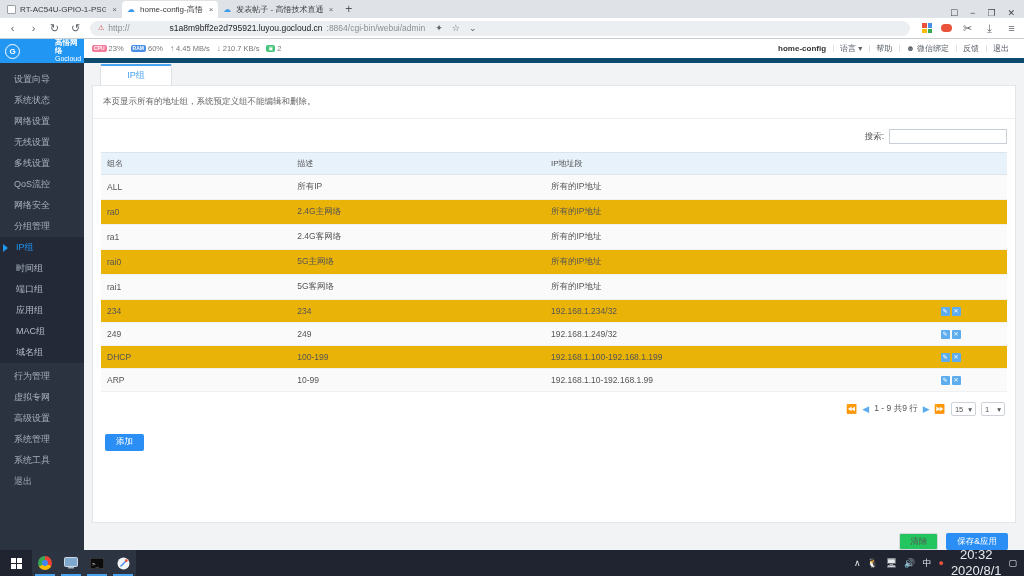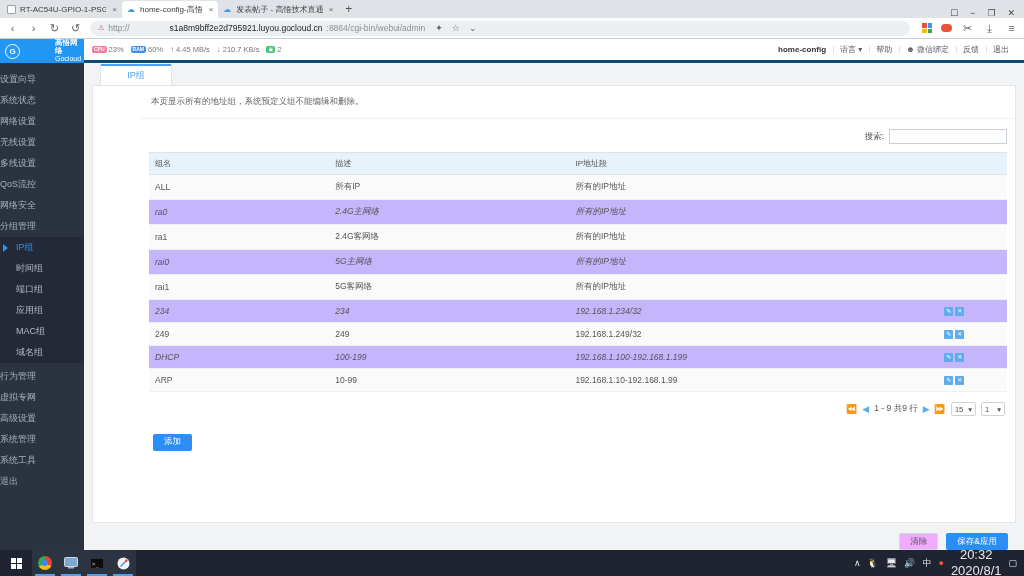--- a/index.html
+++ b/index.html
@@ -58,37 +58,37 @@
   .brand-logo {
     width: 15px; height: 15px; border-radius: 50%; border: 1.6px solid #fff;
     display: flex; align-items: center; justify-content: center;
     font-size: 8px; font-weight: bold; flex: 0 0 15px;
   }
   .brand-text { line-height: 1.05; margin-left: 32px; }
   .brand-cn { font-size: 7.5px; font-weight: bold; display: block; }
   .brand-en { font-size: 7px; display: block; }
   .nav { padding-top: 6px; }
   .nav-item {
-    height: 21px; display: flex; align-items: center; 
+    height: 21px; display: flex; align-items: center; padding-left: 14px;
     font-size: 9px; color: #a8b0bd; position: relative; white-space: nowrap;
   }
   .nav-item.sub { background: #232936; padding-left: 16px; color: #b4bcc9; }
   .nav-item.sub.active { color: #2196f3; }
   .nav-item.sub.active::before {
     content: ""; position: absolute; left: 3px; top: 50%; transform: translateY(-50%);
     border-left: 5px solid #2196f3; border-top: 4px solid transparent; border-bottom: 4px solid transparent;
   }
   .nav-gap { height: 3px; }
 
   
   .content { flex: 1 1 auto; display: flex; flex-direction: column; min-width: 0; background: #f2f3f5; }
 
   .topbar {
     height: 24px; background: #fff; display: flex; align-items: center;
-    padding: 0 8px; border-bottom: 3px solid #0c4a6e; flex: 0 0 24px;
+    padding: 0 8px; border-bottom: 5px solid #0c4a6e; flex: 0 0 24px;
   }
   .stats { display: flex; align-items: center; gap: 7px; font-size: 7.5px; color: #777; }
   .stat { display: flex; align-items: center; gap: 2px; white-space: nowrap; }
   .chip { font-size: 5px; color: #fff; padding: 1px 2px; border-radius: 2px; line-height: 1; font-weight: bold; }
   .chip.cpu { background: #f47a9b; }
   .chip.ram { background: #4a8fe7; }
   .chip.dev { background: #43c47a; }
   .arrow-up { color: #7a7f85; font-size: 8px; }
   .arrow-dn { color: #7a7f85; font-size: 8px; }
   .topnav { margin-left: auto; display: flex; align-items: center; font-size: 8px; color: #5a6068; }
@@ -99,36 +99,36 @@
   .topnav .user { font-weight: bold; color: #333; }
 
   .tabs-row { height: 22px; display: flex; align-items: flex-end; padding-left: 16px; background: #f2f3f5; flex: 0 0 22px; }
   .ui-tab {
     height: 21px; min-width: 72px; background: #fff; border: 1px solid #dfe3e7;
     border-bottom: none; border-top: 2px solid #4aa3f0;
     display: flex; align-items: center; justify-content: center;
     font-size: 9px; color: #4aa3f0; border-radius: 2px 2px 0 0;
   }
 
-  .panel { background: #fff; margin: 0 8px 0 8px; border: 1px solid #e4e7ea; flex: 1 1 auto; min-height: 0; display: flex; flex-direction: column; padding-left: 48px; }
+  .panel { background: #fff; margin: 0 8px 0 8px; border: 1px solid #e4e7ea; flex: 1 1 auto; min-height: 0; display: flex; flex-direction: column; }
   .desc { font-size: 8.5px; color: #666; padding: 10px 10px 10px 10px; border-bottom: 1px solid #eef0f2; }
   .panel-body { padding: 0 8px; }
 
   .search-row { display: flex; justify-content: flex-end; align-items: center; padding: 10px 0 8px 0; gap: 5px; }
   .search-label { font-size: 8.5px; color: #555; }
   .search-input { width: 118px; height: 15px; border: 1px solid #c9cfd6; background: #fff; font-size: 8.5px; padding: 0 4px; color: #333; }
 
   table.grid { width: 100%; border-collapse: collapse; table-layout: fixed; }
   table.grid th {
     background: #e8f2fb; font-size: 8px; font-weight: normal; color: #555;
     text-align: left; padding: 5px 6px; border-top: 1px solid #dce3ea; border-bottom: 1px solid #dce3ea;
   }
   table.grid td { font-size: 8.5px; color: #555; padding: 6px; border-bottom: 1px solid #eef0f2; }
   table.grid tr.odd td { background: #fafafa; }
-  table.grid tr.even td { background: #c4b5fd; font-style: italic; }
+  table.grid tr.even td { background: #eab308; }
   .col-name { width: 21%; } .col-desc { width: 28%; } .col-ip { width: 43%; } .col-act { width: 8%; }
   .acts { display: flex; gap: 2px; justify-content: flex-start; }
   .mini-btn {
     width: 9px; height: 9px; background: #5cacee; color: #fff; font-size: 6px;
     display: flex; align-items: center; justify-content: center; border-radius: 1px; line-height: 1;
   }
 
   .pager { display: flex; justify-content: flex-end; align-items: center; gap: 5px; padding: 10px 2px 8px 0; }
   .pg-arrow { color: #5cacee; font-size: 9px; }
   .pg-arrow.dim { color: #b6d9f5; }
@@ -138,21 +138,21 @@
     font-size: 7.5px; color: #555; display: flex; align-items: center;
     justify-content: space-between; padding: 0 3px; border-radius: 2px; gap: 5px;
   }
 
   .add-row { padding: 6px 0 10px 4px; }
   .btn {
     display: inline-flex; align-items: center; justify-content: center;
     font-size: 8.5px; height: 17px; padding: 0 10px; border-radius: 2px; border: 1px solid transparent;
   }
   .btn-primary { background: #2b8ef5; color: #fff; }
-  .btn-light { background: #f0abfc; color: #555; border-color: #d3d8de; }
+  .btn-light { background: #22c55e; color: #555; border-color: #d3d8de; }
 
   .footer-actions { display: flex; justify-content: flex-end; gap: 8px; padding: 10px 16px 0 0; flex: 0 0 auto; }
 
   
   .taskbar { height: 26px; background: #1f2430; display: flex; align-items: center; flex: 0 0 26px; color: #e8eaed; }
   .tb-start { width: 32px; display: flex; align-items: center; justify-content: center; }
   .tb-app { width: 26px; height: 26px; display: flex; align-items: center; justify-content: center; position: relative; }
   .tb-app.active { background: #2d3441; }
   .tb-app.active::after { content: ""; position: absolute; bottom: 0; left: 3px; right: 3px; height: 2px; background: #4aa3f0; }
   .tb-right { margin-left: auto; display: flex; align-items: center; gap: 7px; padding-right: 7px; font-size: 8px; }

